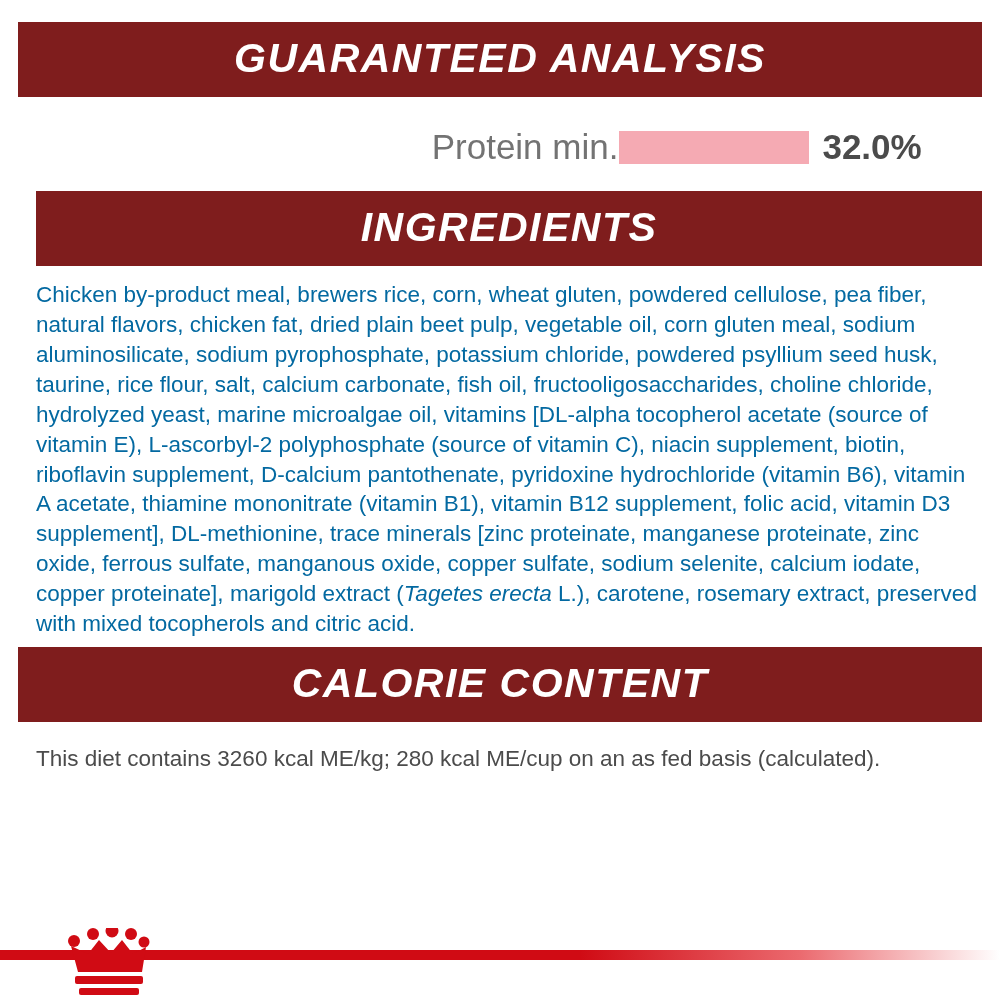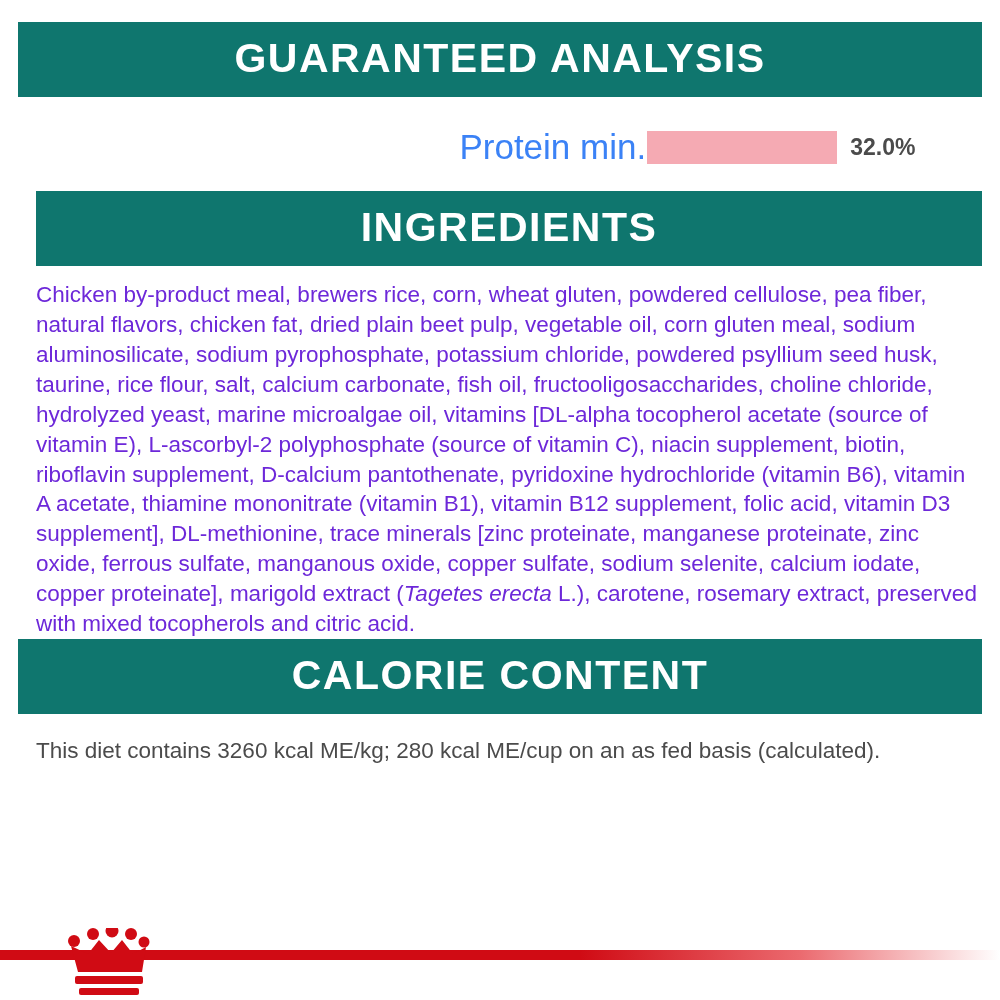--- a/index.html
+++ b/index.html
@@ -16,79 +16,80 @@
   }
   .page {
     position: relative;
     width: 1000px;
     height: 1000px;
     box-sizing: border-box;
   }
 
   
   .section-bar {
-    background: #0f766e;
+    background: #7f1d1d;
     color: #ffffff;
     text-align: center;
     font-size: 41px;
     font-weight: bold;
     letter-spacing: 1.5px;
     line-height: 1;
     padding: 16px 0 18px 0;
     box-sizing: border-box;
     margin: 0 18px;
+    font-style: italic;
   }
   #bar-guaranteed { margin-top: 22px; }
   #bar-ingredients { margin-top: 16px; margin-left: 36px; }
   #bar-calorie { margin-top: 0; }
 
   
   .ga-table {
     margin: 22px 0 0 0;
     padding: 0;
     width: 100%;
     border-collapse: collapse;
   }
   .ga-row { height: 56px; }
   .ga-label {
     text-align: right;
     font-size: 35px;
-    color: #3b82f6;
+    color: #737373;
     white-space: nowrap;
     width: 490px;
     vertical-align: middle;
   }
   .ga-barcell {
     vertical-align: middle;
     width: 0;
     padding: 0;
     white-space: nowrap;
   }
   .ga-bar {
     display: inline-block;
     height: 33px;
     background: #f5aab3;
     vertical-align: middle;
   }
   .ga-value {
     display: inline-block;
-    font-size: 23px;
+    font-size: 35px;
     font-weight: bold;
     color: #4b4b4b;
     vertical-align: middle;
     padding-left: 13px;
     white-space: nowrap;
   }
 
   
   .body-text {
-    margin: 14px 18px 0 36px;
+    margin: 14px 18px 8px 36px;
     font-size: 22.5px;
     line-height: 1.33;
-    color: #6d28d9;
+    color: #0369a1;
     text-align: left;
   }
   .body-text .ital { font-style: italic; }
 
   
   .calorie-text {
     margin: 22px 18px 0 36px;
     font-size: 22.5px;
     line-height: 1.33;
     color: #4b4b4b;

